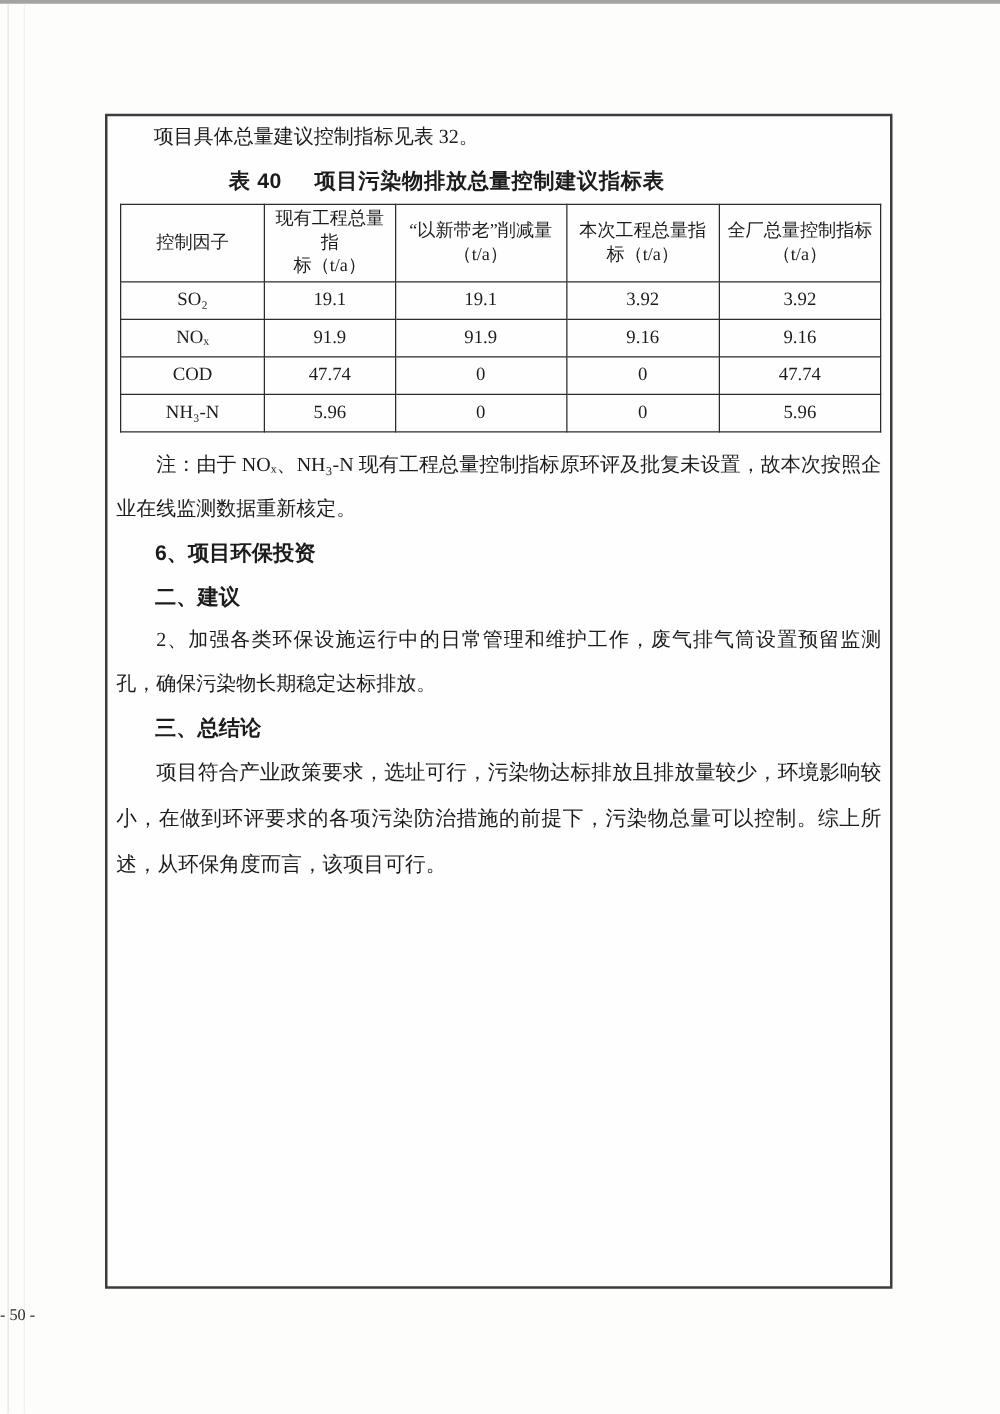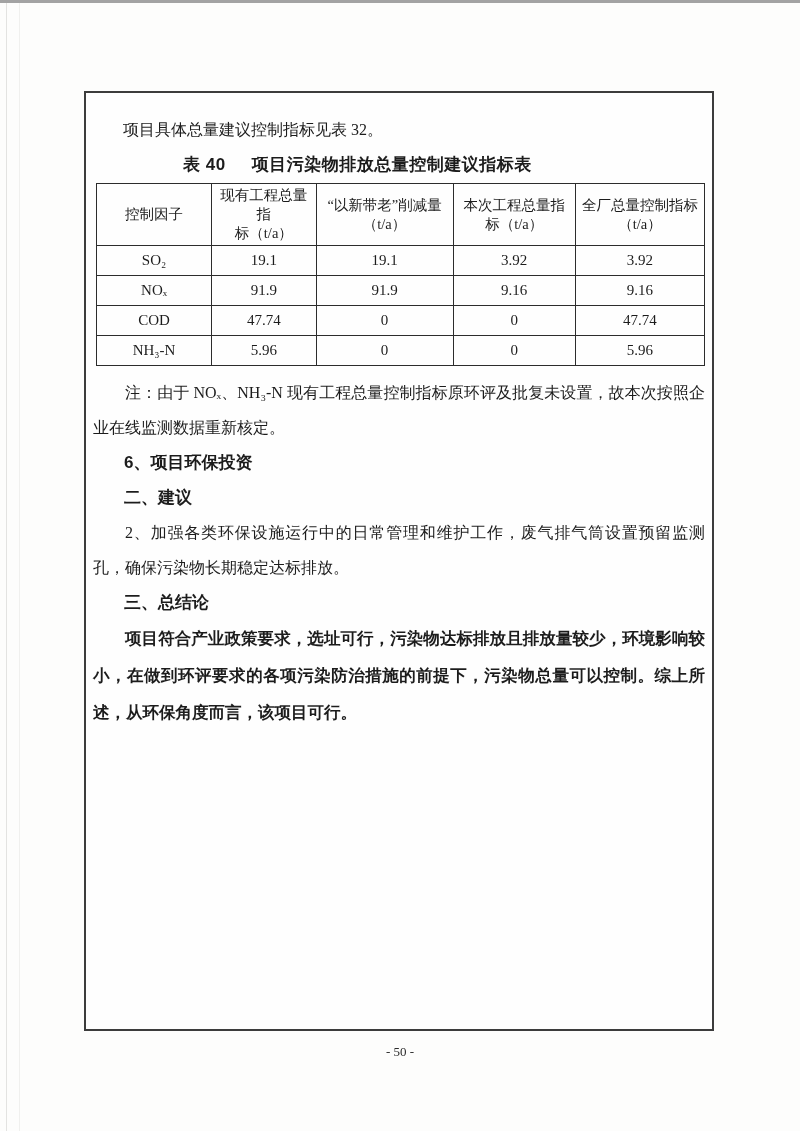--- a/index.html
+++ b/index.html
@@ -16,21 +16,21 @@
   .scan-top-edge { position: absolute; top: 0; left: 0; width: 800px; height: 3px; background: #a3a3a3; }
   .scan-left-line { position: absolute; top: 3px; left: 6px; width: 1px; height: 1128px; background: #e3e3e1; }
   .scan-left-line2 { position: absolute; top: 3px; left: 19px; width: 1px; height: 1128px; background: #f0f0ee; }
 
   
   .content-box {
     position: absolute; left: 84px; top: 91px;
     width: 630px; height: 940px;
     border: 2px solid #3c3c3c;
     background: #fefefe;
-    padding: 20px 7px 0 7px;
+    padding: 0 7px 0 7px;
   }
   p.para { font-size: 16px; line-height: 35px; text-indent: 32px; text-align: justify; }
 
   .intro { font-size: 16px; line-height: 33px; text-indent: 30px; }
 
   .caption {
     font-size: 17px; line-height: 33px; font-weight: bold;
     font-family: "Liberation Sans", "DejaVu Sans", sans-serif;
     margin-left: 90px; margin-top: 2px;
     letter-spacing: 0.5px;
@@ -58,28 +58,28 @@
 
   .note { font-size: 16px; line-height: 35px; text-indent: 32px; text-align: justify; margin-top: 9px; }
 
   .heading {
     font-size: 17px; line-height: 35px; font-weight: bold;
     font-family: "Liberation Sans", "DejaVu Sans", sans-serif;
     text-indent: 31px;
   }
 
   .conclusion {
-    font-size: 16.5px; line-height: 37px; font-weight: bold;
+    font-size: 16.5px; line-height: 37px; font-weight: normal;
     font-family: "Liberation Sans", "DejaVu Sans", sans-serif;
     text-indent: 32px; text-align: justify;
   }
 
   .page-number {
     position: absolute; left: 0; top: 1044px; width: 800px;
-    text-align: center; font-size: 13px; color: #2a2a2a;
+    font-size: 13px; color: #2a2a2a;
   }
 </style>
 </head>
 <body>
 
 <div class="page">
   <div class="scan-top-edge"></div>
   <div class="scan-left-line"></div>
   <div class="scan-left-line2"></div>
 

